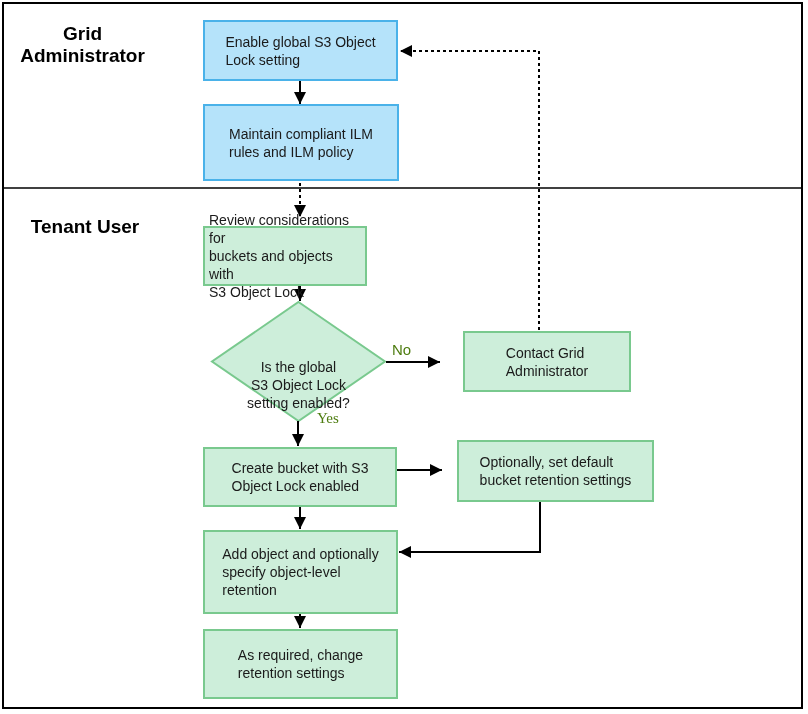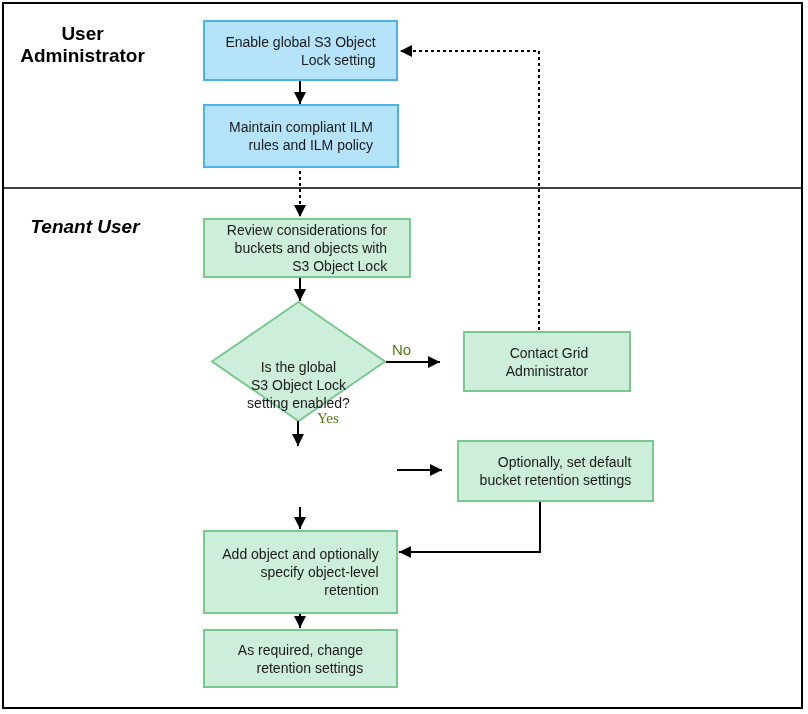--- a/index.html
+++ b/index.html
@@ -31,21 +31,21 @@
     text-align: center;
     white-space: pre-line;
     color: #000;
   }
   .node {
     position: absolute;
     box-sizing: border-box;
     display: flex;
     align-items: center;
     justify-content: center;
-    text-align: right;
+    text-align: left;
     white-space: pre-line;
     font-size: 14px;
     line-height: 18px;
     padding: 1px 4px;
   }
   .node.blue {
     background: var(--blue-fill, #b5e3fa);
     border: 2px solid var(--blue-border, #4ab2e9);
   }
   .node.green {
@@ -101,48 +101,50 @@
 
     <path d="M397,470 L442,470" stroke="#000" stroke-width="2" fill="none" marker-end="url(#arrow)"></path>
 
     <path d="M540,502 L540,552 L399,552" stroke="#000" stroke-width="2" fill="none" marker-end="url(#arrow)"></path>
 
     <path d="M300,507 L300,529" stroke="#000" stroke-width="2" fill="none" marker-end="url(#arrow)"></path>
 
     <path d="M300,600 L300,628" stroke="#000" stroke-width="2" fill="none" marker-end="url(#arrow)"></path>
   </svg>
 
-  <div class="lane-label" style="left:0px; top:23px; width:165px;">User
+  <div class="lane-label" style="left:0px; top:23px; width:165px;">Grid
 Administrator</div>
-  <div class="lane-label" style="left:0px; top:216px; width:170px;font-style:italic;">Tenant User</div>
+  <div class="lane-label" style="left:0px; top:216px; width:170px;">Tenant User</div>
 
   <div class="node blue" style="left:203px; top:20px; width:195px; height:61px;">Enable global S3 Object
 Lock setting</div>
 
-  <div class="node blue" style="left:203px; top:104px; width:196px; height:64px;">Maintain compliant ILM
+  <div class="node blue" style="left:203px; top:104px; width:196px; height:77px;">Maintain compliant ILM
 rules and ILM policy</div>
 
-  <div class="node green" style="left:203px; top:218px; width:208px; height:60px;">Review considerations for
+  <div class="node green" style="left:203px; top:226px; width:164px; height:60px;">Review considerations for
 buckets and objects with
 S3 Object Lock</div>
 
   <div class="decision-text" style="left:218px; top:332px; width:161px; height:58px;">Is the global
 S3 Object Lock
 setting enabled?</div>
 
   <div class="node green" style="left:463px; top:331px; width:168px; height:61px;">Contact Grid
 Administrator</div>
 
+  <div class="node green" style="left:203px; top:447px; width:194px; height:60px;">Create bucket with S3
+Object Lock enabled</div>
 
   <div class="node green" style="left:457px; top:440px; width:197px; height:62px;">Optionally, set default
 bucket retention settings</div>
 
   <div class="node green" style="left:203px; top:530px; width:195px; height:84px;">Add object and optionally
 specify object-level
 retention</div>
 
-  <div class="node green" style="left:203px; top:629px; width:195px; height:59px;">As required, change
+  <div class="node green" style="left:203px; top:629px; width:195px; height:70px;">As required, change
 retention settings</div>
 
   <div class="edge-label" style="left:392px; top:341px;">No</div>
   <div class="edge-label" style="left:317px; top:410px;font-family:Liberation Serif, serif;">Yes</div>
 
 </div>
 
 </body></html>

